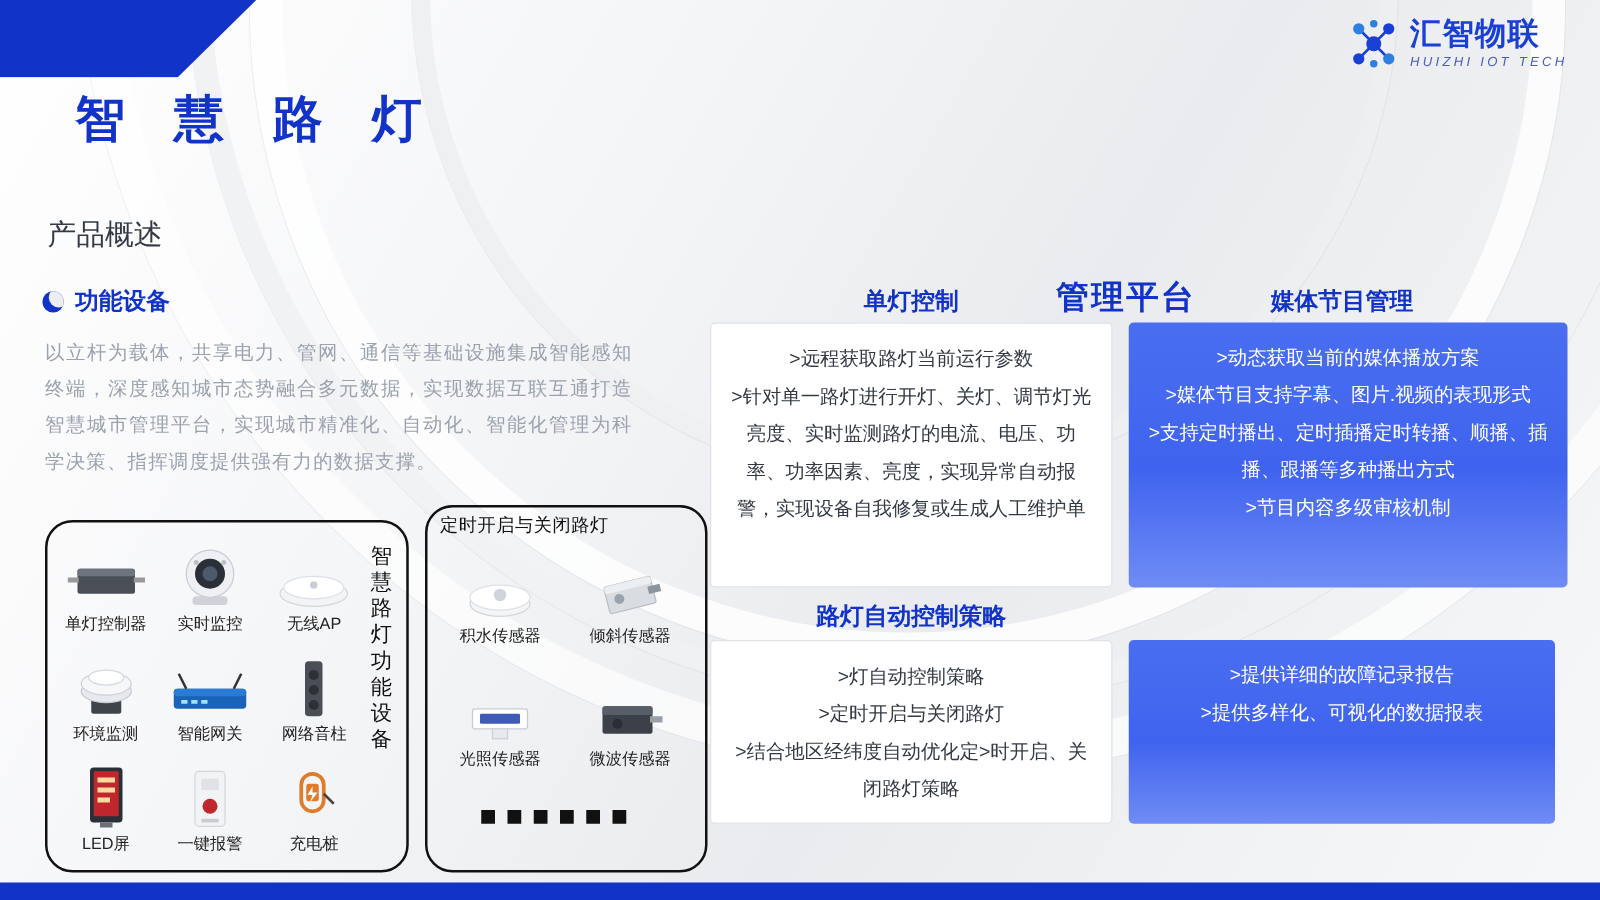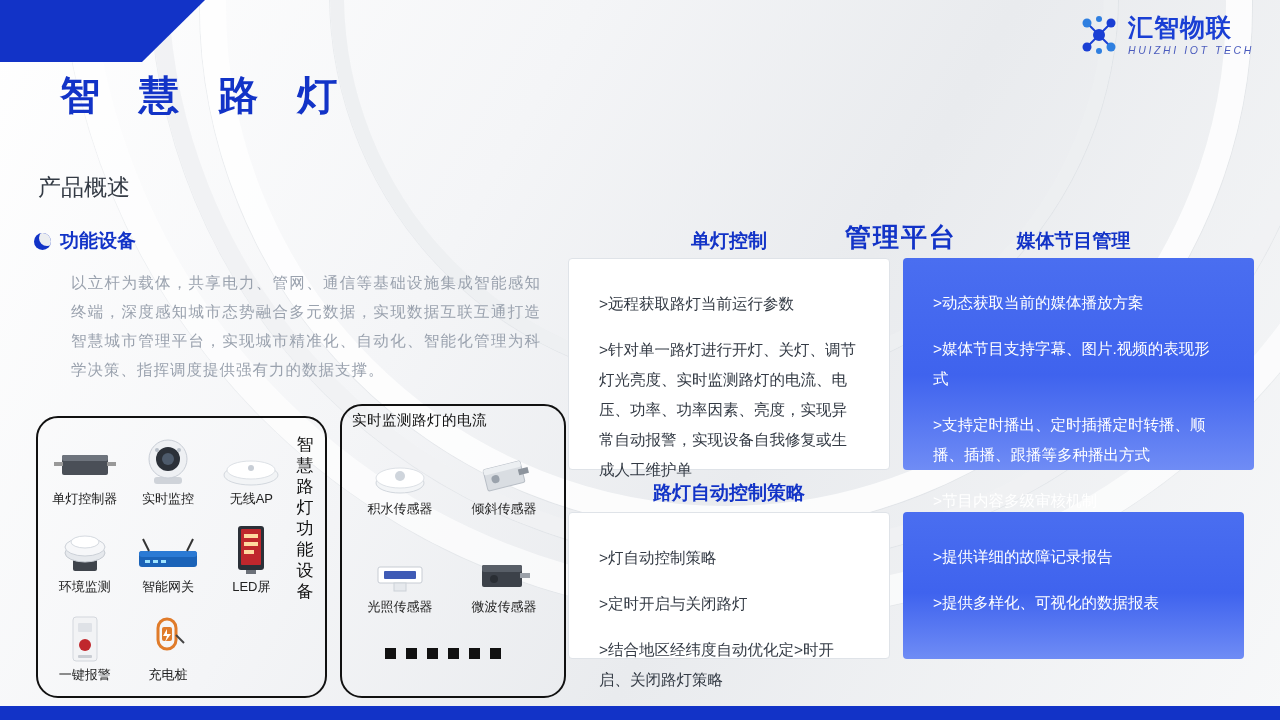--- a/index.html
+++ b/index.html
@@ -128,21 +128,20 @@
   }
   .overview-text {
     position: absolute;
     left: 36px; top: 268px;
     width: 470px;
     font-size: 15.5px;
     line-height: 29px;
     color: #9aa2ae;
     letter-spacing: 1px;
     text-align: justify;
-    margin-left: 35px;
   }
 
   
   .dev-box {
     position: absolute;
     border: 2px solid #111;
     border-radius: 22px;
     background: transparent;
   }
   .dev-box-left { left: 36px; top: 416px; width: 287px; height: 278px; }
@@ -233,21 +232,21 @@
   }
   .card-white {
     background: #ffffff;
     border: 1px solid #dfe3e8;
     color: #333a44;
   }
   .card-blue {
     background: linear-gradient(180deg,#4a6ef0 0%, #3f63ee 55%, #6f8cf5 100%);
     color: #ffffff;
   }
-  .card p { margin: 16px; }
+  .card p { margin: 0; text-align: center; }
   .card .row { white-space: normal; }
 
   #c1 { left: 568px; top: 258px; width: 322px; height: 212px; }
   #c2 { left: 903px; top: 258px; width: 351px; height: 212px; }
   #c3 { left: 568px; top: 512px; width: 322px; height: 147px; }
   #c4 { left: 903px; top: 512px; width: 341px; height: 147px; }
 
   #h1 { left: 568px; top: 228px; width: 322px; }
   #h2 { left: 903px; top: 228px; width: 341px; }
   #h3 { left: 568px; top: 480px; width: 322px; }
@@ -361,20 +360,31 @@
           <rect x="12" y="25" width="5" height="3" fill="#9fe4ff"></rect>
           <rect x="20" y="25" width="5" height="3" fill="#9fe4ff"></rect>
           <rect x="28" y="25" width="5" height="3" fill="#9fe4ff"></rect>
           <line x1="16" y1="16" x2="10" y2="4" stroke="#333" stroke-width="2"></line>
           <line x1="54" y1="16" x2="60" y2="4" stroke="#333" stroke-width="2"></line>
         </svg>
       </span>
       <span class="cap">智能网关</span>
     </div>
 
+    <div class="dev-cell">
+      <span class="dev-img">
+        <svg width="30" height="48" viewBox="0 0 30 48">
+          <rect x="8" y="2" width="14" height="44" rx="3" fill="#4a4f57"></rect>
+          <circle cx="15" cy="13" r="4" fill="#2d3137"></circle>
+          <circle cx="15" cy="25" r="4" fill="#2d3137"></circle>
+          <circle cx="15" cy="37" r="4" fill="#2d3137"></circle>
+        </svg>
+      </span>
+      <span class="cap">网络音柱</span>
+    </div>
 
     <div class="dev-cell">
       <span class="dev-img">
         <svg width="34" height="50" viewBox="0 0 34 50">
           <rect x="4" y="1" width="26" height="44" rx="3" fill="#2b3038"></rect>
           <rect x="7" y="4" width="20" height="36" rx="1" fill="#c0272d"></rect>
           <rect x="10" y="9" width="14" height="4" fill="#ffd9a0"></rect>
           <rect x="10" y="17" width="14" height="4" fill="#ffd9a0"></rect>
           <rect x="10" y="25" width="10" height="4" fill="#ffd9a0"></rect>
           <rect x="12" y="45" width="10" height="4" fill="#6b7078"></rect>
@@ -404,21 +414,21 @@
           <line x1="28" y1="20" x2="36" y2="28" stroke="#444" stroke-width="2"></line>
         </svg>
       </span>
       <span class="cap">充电桩</span>
     </div>
   </div>
 
   <div class="vert-label">智慧路灯功能设备</div>
 
   <div class="dev-box dev-box-right"></div>
-  <div class="right-box-title">实时监测路灯的电流</div>
+  <div class="right-box-title">定时开启与关闭路灯</div>
 
   <div class="dev-grid dev-grid-right">
     <div class="dev-cell">
       <span class="dev-img">
         <svg width="58" height="40" viewBox="0 0 58 40">
           <ellipse cx="29" cy="26" rx="24" ry="10" fill="#f3f5f7" stroke="#d2d7dd"></ellipse>
           <ellipse cx="29" cy="21" rx="24" ry="10" fill="#ffffff" stroke="#dde1e6"></ellipse>
           <circle cx="29" cy="19" r="5" fill="#cfd5dc"></circle>
         </svg>
       </span>

